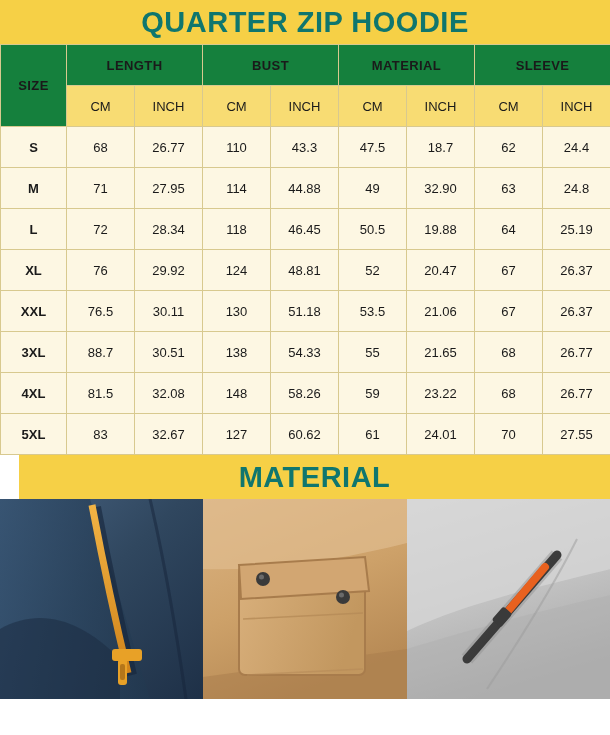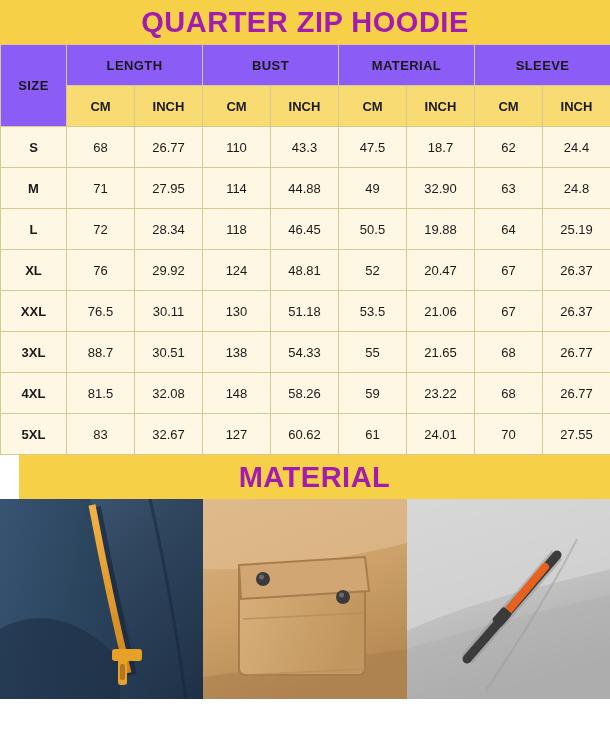--- a/index.html
+++ b/index.html
@@ -18,21 +18,21 @@
     width: 610px;
     height: 735px;
     position: relative;
     box-sizing: border-box;
     background: #ffffff;
   }
 
   
   .title-bar {
     background: #f6d046;
-    color: #a21caf;
+    color: #0f766e;
     text-align: center;
     font-weight: bold;
     letter-spacing: 0.5px;
     display: flex;
     align-items: center;
     justify-content: center;
   }
   .title-main {
     height: 44px;
     font-size: 29px;
@@ -54,28 +54,28 @@
   table.size-table th {
     border: 1px solid #d8c98f;
     text-align: center;
     vertical-align: middle;
     font-size: 13px;
     color: #1a1a1a;
     padding: 0;
     height: 40px;
   }
   .hdr {
-    background: #8b5cf6;
+    background: #15803d;
     font-weight: bold;
     font-size: 14px;
     letter-spacing: 0.4px;
   }
   .sub-hdr {
     background: #f8dc73;
-    font-weight: bold;
+    font-weight: normal;
     font-size: 12.5px;
   }
   .size-cell {
     background: #fdf7e3;
     font-weight: bold;
     font-size: 13px;
   }
   .val-cell {
     background: #fdf7e3;
     font-size: 12.5px;

